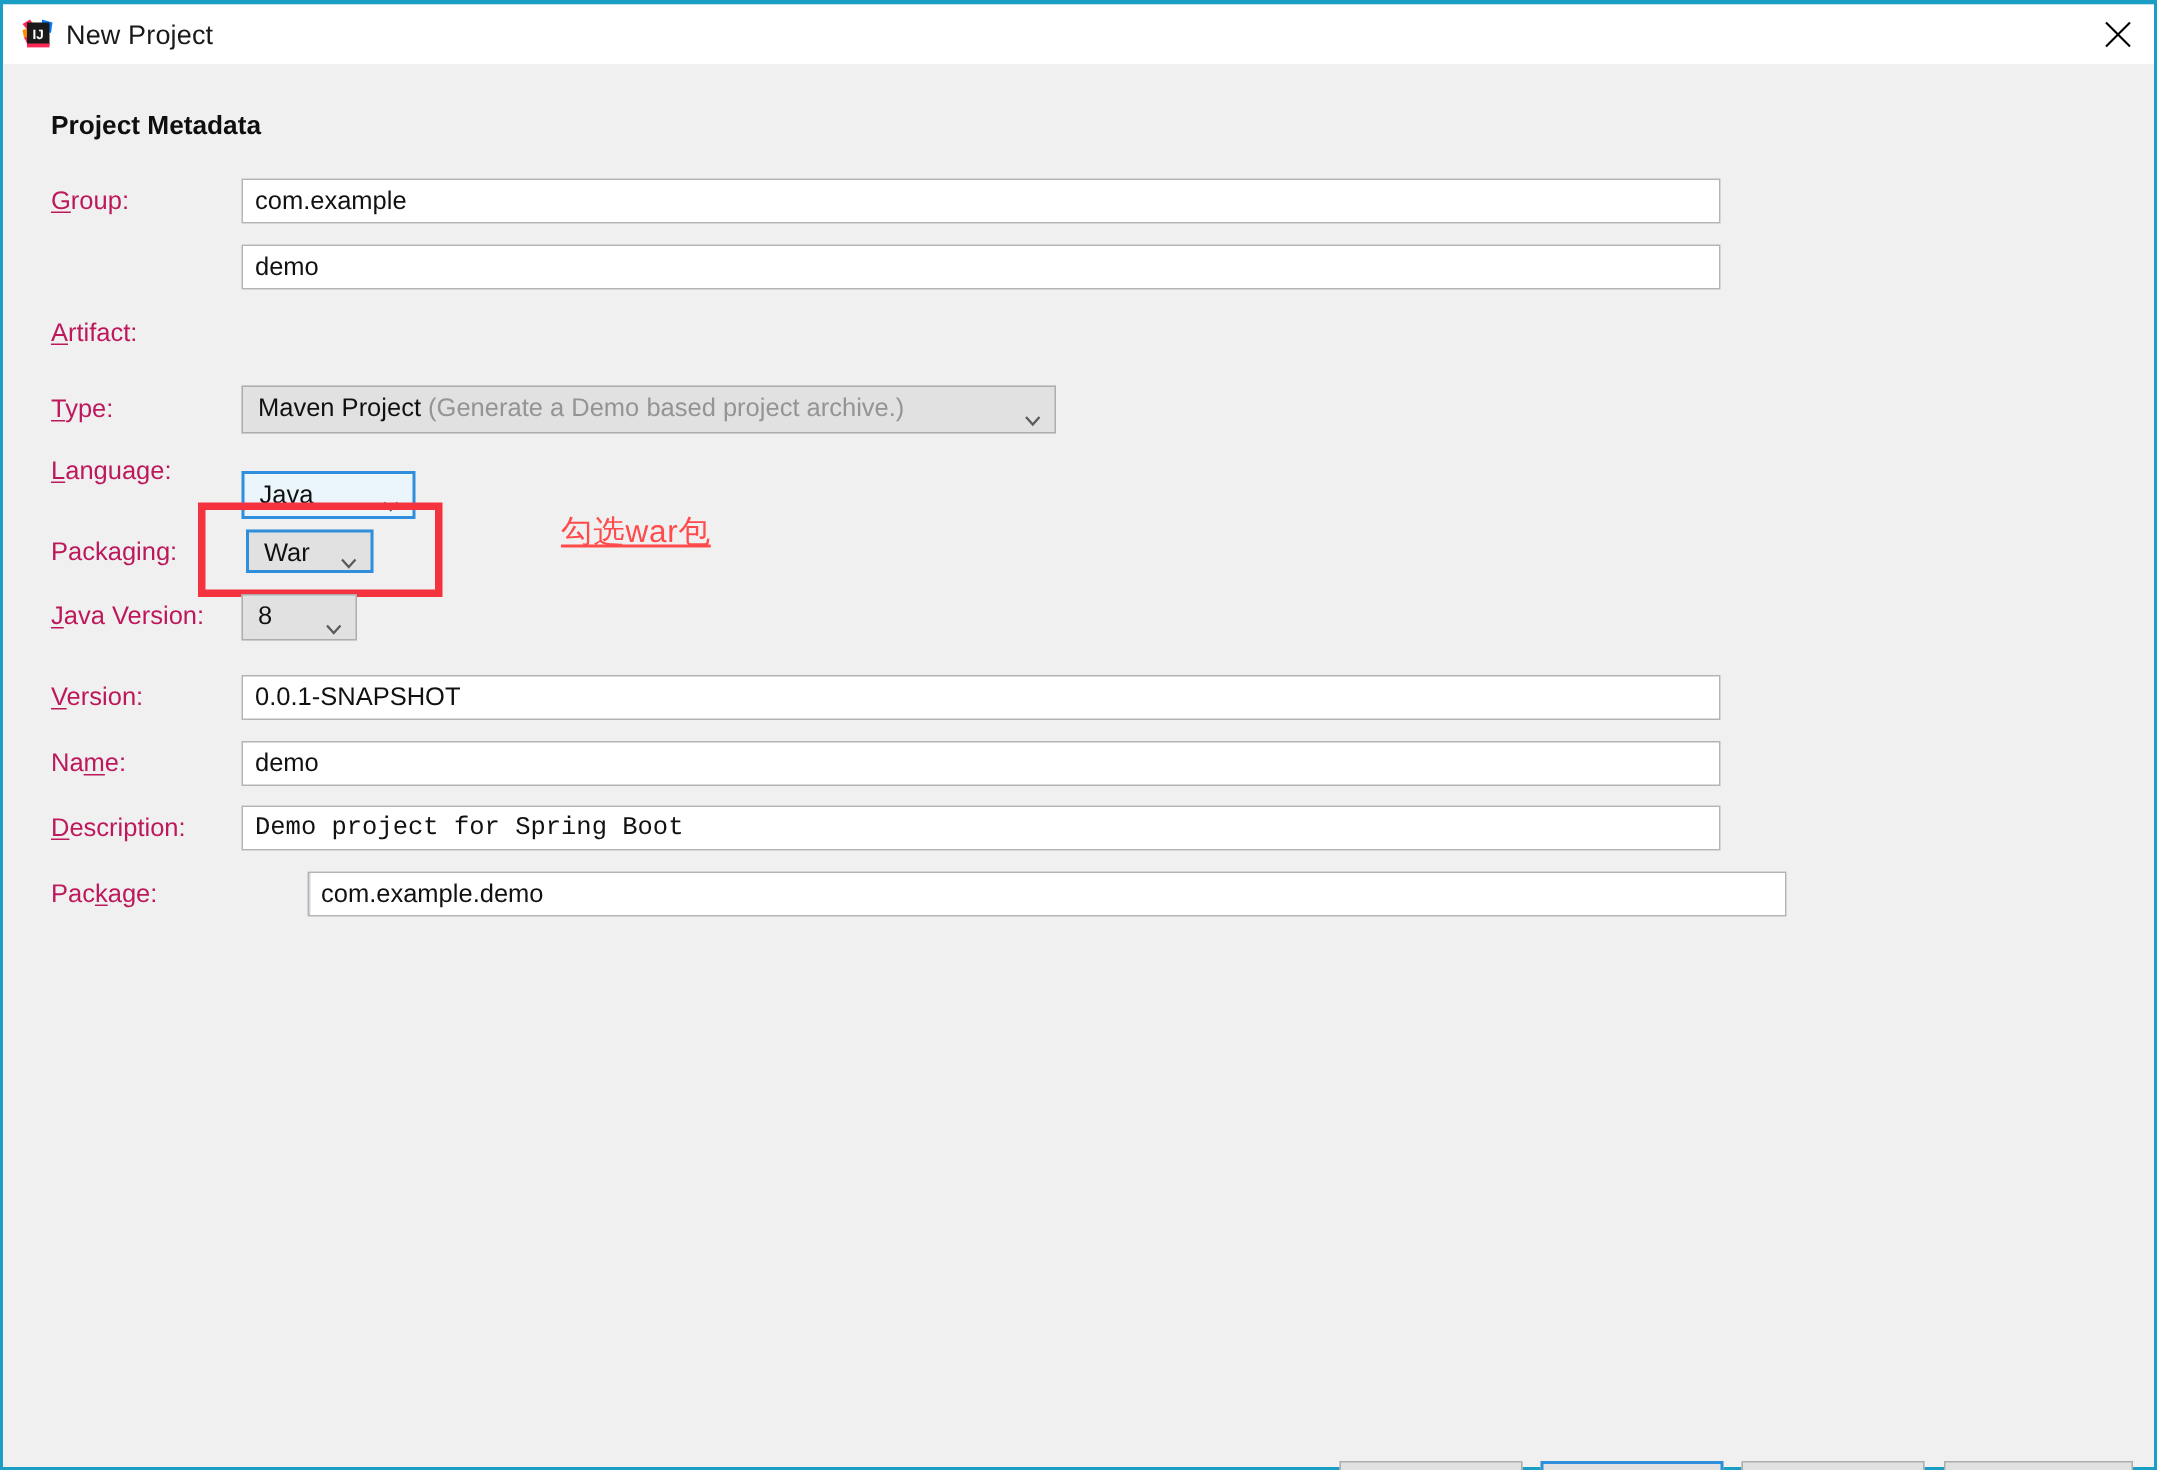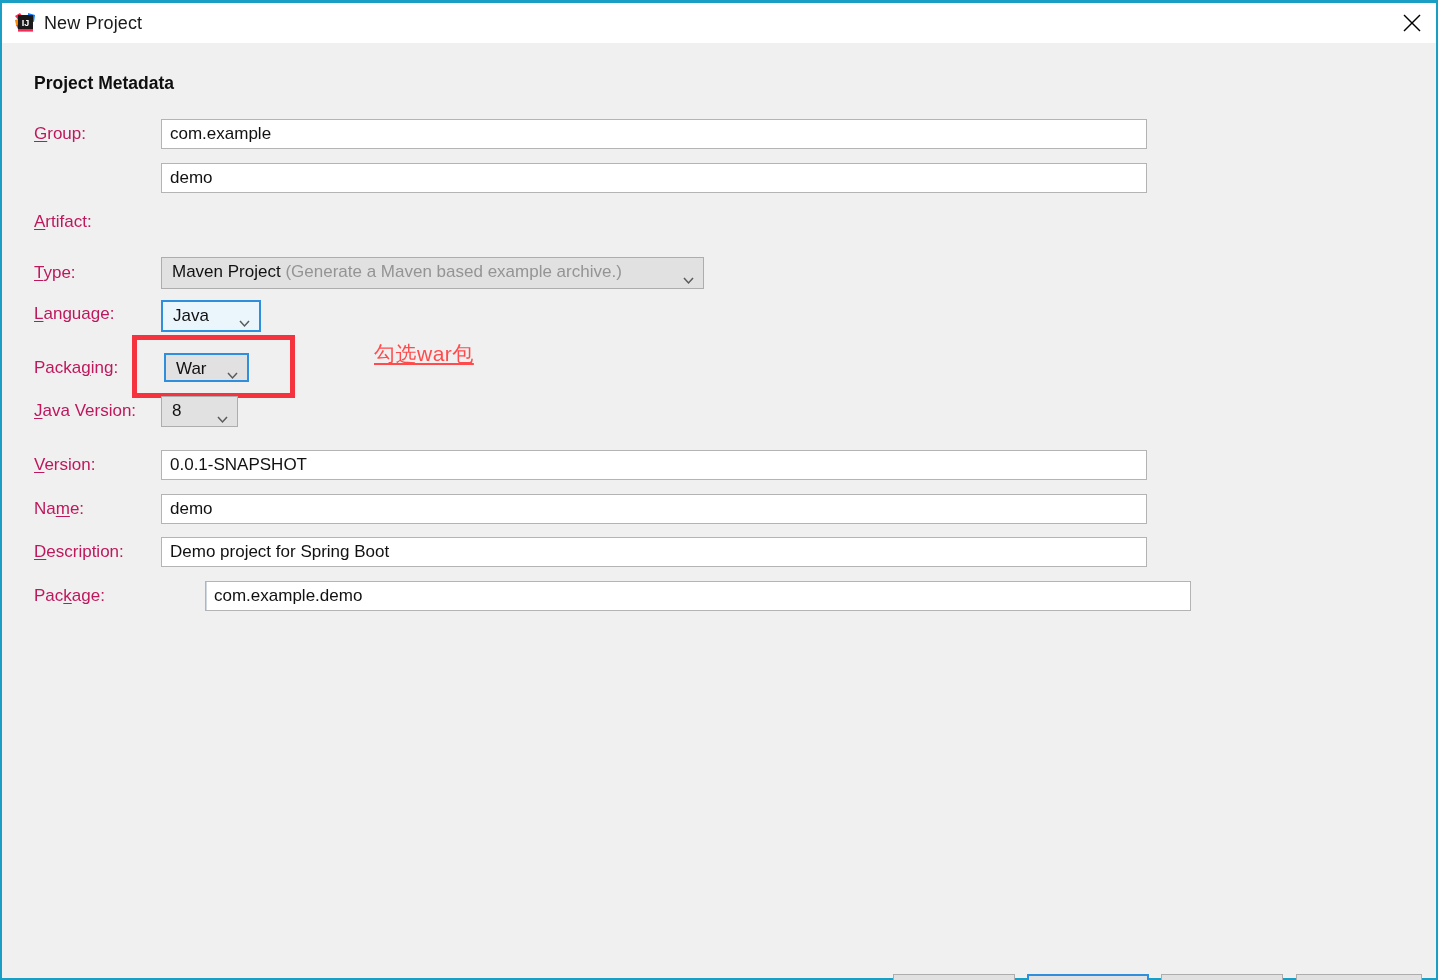--- a/index.html
+++ b/index.html
@@ -122,21 +122,21 @@
     width: 11px; height: 11px;
     margin-top: -6px;
   }
   .combo.focused {
     border: 2px solid #2f8fdc;
   }
   .combo.focused.light { background: #ebf5fc; }
   .combo.focused.grayfill { background: #e1e1e1; }
 
   #combo-type  { left: 159px; top: 214px; width: 543px; height: 32px; }
-  #combo-lang  { left: 159px; top: 257px; width: 100px; height: 32px; }
+  #combo-lang  { left: 159px; top: 271px; width: 116px; height: 32px; }
   #combo-pack  { left: 162px; top: 310px; width: 85px;  height: 29px; }
   #combo-java  { left: 159px; top: 353px; width: 77px;  height: 31px; }
 
   
   #red-rect {
     position: absolute;
     left: 130px; top: 292px;
     width: 163px; height: 63px;
     box-sizing: border-box;
     border: 5px solid #f5333f;
@@ -208,21 +208,21 @@
 
     <div class="row-label" style="left:32px; top:81px;"><span class="mn">G</span>roup:</div>
     <input class="text-field" style="top: 76px;" value="com.example">
 
     <div class="row-label" style="left:32px; top:125px;margin-top:44px;"><span class="mn">A</span>rtifact:</div>
     <input class="text-field" style="top: 120px;" value="demo">
 
     <div class="row-label" style="left:32px; top:220px;"><span class="mn">T</span>ype:</div>
     <div class="combo" id="combo-type">
       <span class="val"><span>Maven Project</span>
-      <span class="hint">(Generate a Maven based example archive.)</span></span>
+      <span class="hint">(Generate a Demo based project archive.)</span></span>
       <span class="chev">
         <svg width="11" height="11" viewBox="0 0 11 11">
             <polyline points="1,3 5.5,8 10,3" fill="none" stroke="#5a5a5a" stroke-width="1.5"></polyline>
           </svg>
       </span>
     </div>
 
     <div class="row-label" style="left:32px; top:261px;"><span class="mn">L</span>anguage:</div>
     <div class="combo focused light" id="combo-lang">
       <span class="val">Java</span>
@@ -257,21 +257,21 @@
 
     <div class="row-label" style="left:32px; top:372px; top:372px; opacity:0;"></div>
 
     <div class="row-label" style="left:32px; top:412px;text-align:center;"><span class="mn">V</span>ersion:</div>
     <input class="text-field" style="top: 407px;" value="0.0.1-SNAPSHOT">
 
     <div class="row-label" style="left:32px; top:456px;">Na<span class="mn">m</span>e:</div>
     <input class="text-field" style="top: 451px;" value="demo">
 
     <div class="row-label" style="left:32px; top:499px;"><span class="mn">D</span>escription:</div>
-    <input class="text-field" style="top: 494px;" value="Demo project for Spring Boot">
+    <input class="text-field" style="top: 494px; font-family: Liberation Mono, monospace;" value="Demo project for Spring Boot">
 
     <div class="row-label" style="left:32px; top:543px;">Pac<span class="mn">k</span>age:</div>
     <input class="text-field with-caret" style="top: 538px; margin-left: 44px;" value="com.example.demo">
 
     <div class="btn" id="btn-previous">Previous</div>
     <div class="btn default" id="btn-next">Next</div>
     <div class="btn" id="btn-cancel">Cancel</div>
     <div class="btn" id="btn-help">Help</div>
 
   </div>

